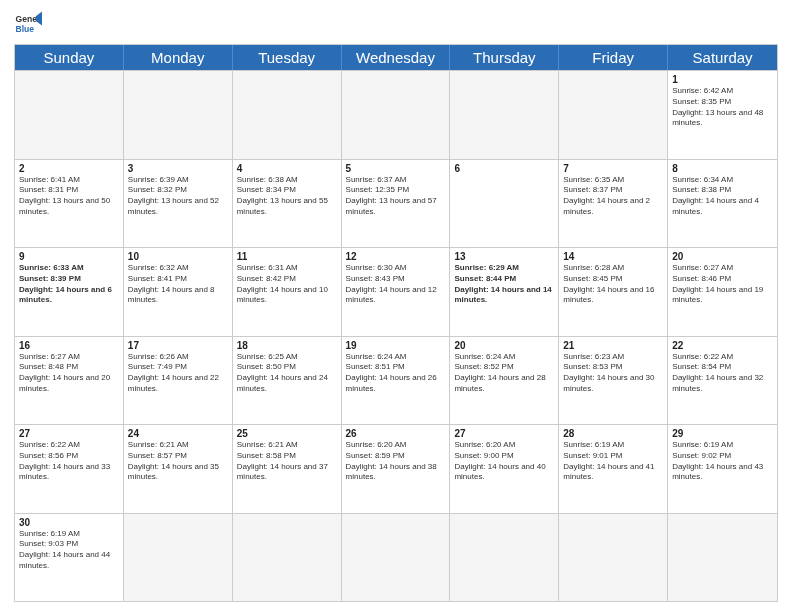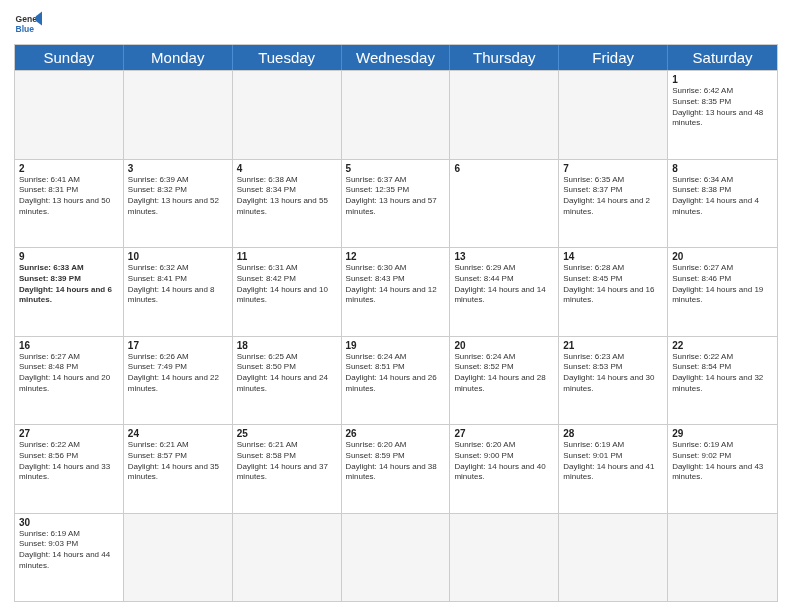--- a/index.html
+++ b/index.html
@@ -205,21 +205,21 @@
 Daylight: 14 hours and 10 minutes.</div>
           </div>
           <div class="cal-cell">
             <span class="day-num">12</span>
             <div class="cell-text" style="white-space: pre-line;">Sunrise: 6:30 AM
 Sunset: 8:43 PM
 Daylight: 14 hours and 12 minutes.</div>
           </div>
           <div class="cal-cell">
             <span class="day-num">13</span>
-            <div class="cell-text" style="white-space: pre-line;">Sunrise: 6:29 AM
+            <div class="cell-text" style="white-space: pre-line; font-weight: bold;">Sunrise: 6:29 AM
 Sunset: 8:44 PM
 Daylight: 14 hours and 14 minutes.</div>
           </div>
           <div class="cal-cell">
             <span class="day-num">14</span>
             <div class="cell-text" style="white-space: pre-line;">Sunrise: 6:28 AM
 Sunset: 8:45 PM
 Daylight: 14 hours and 16 minutes.</div>
           </div>
           <div class="cal-cell">

